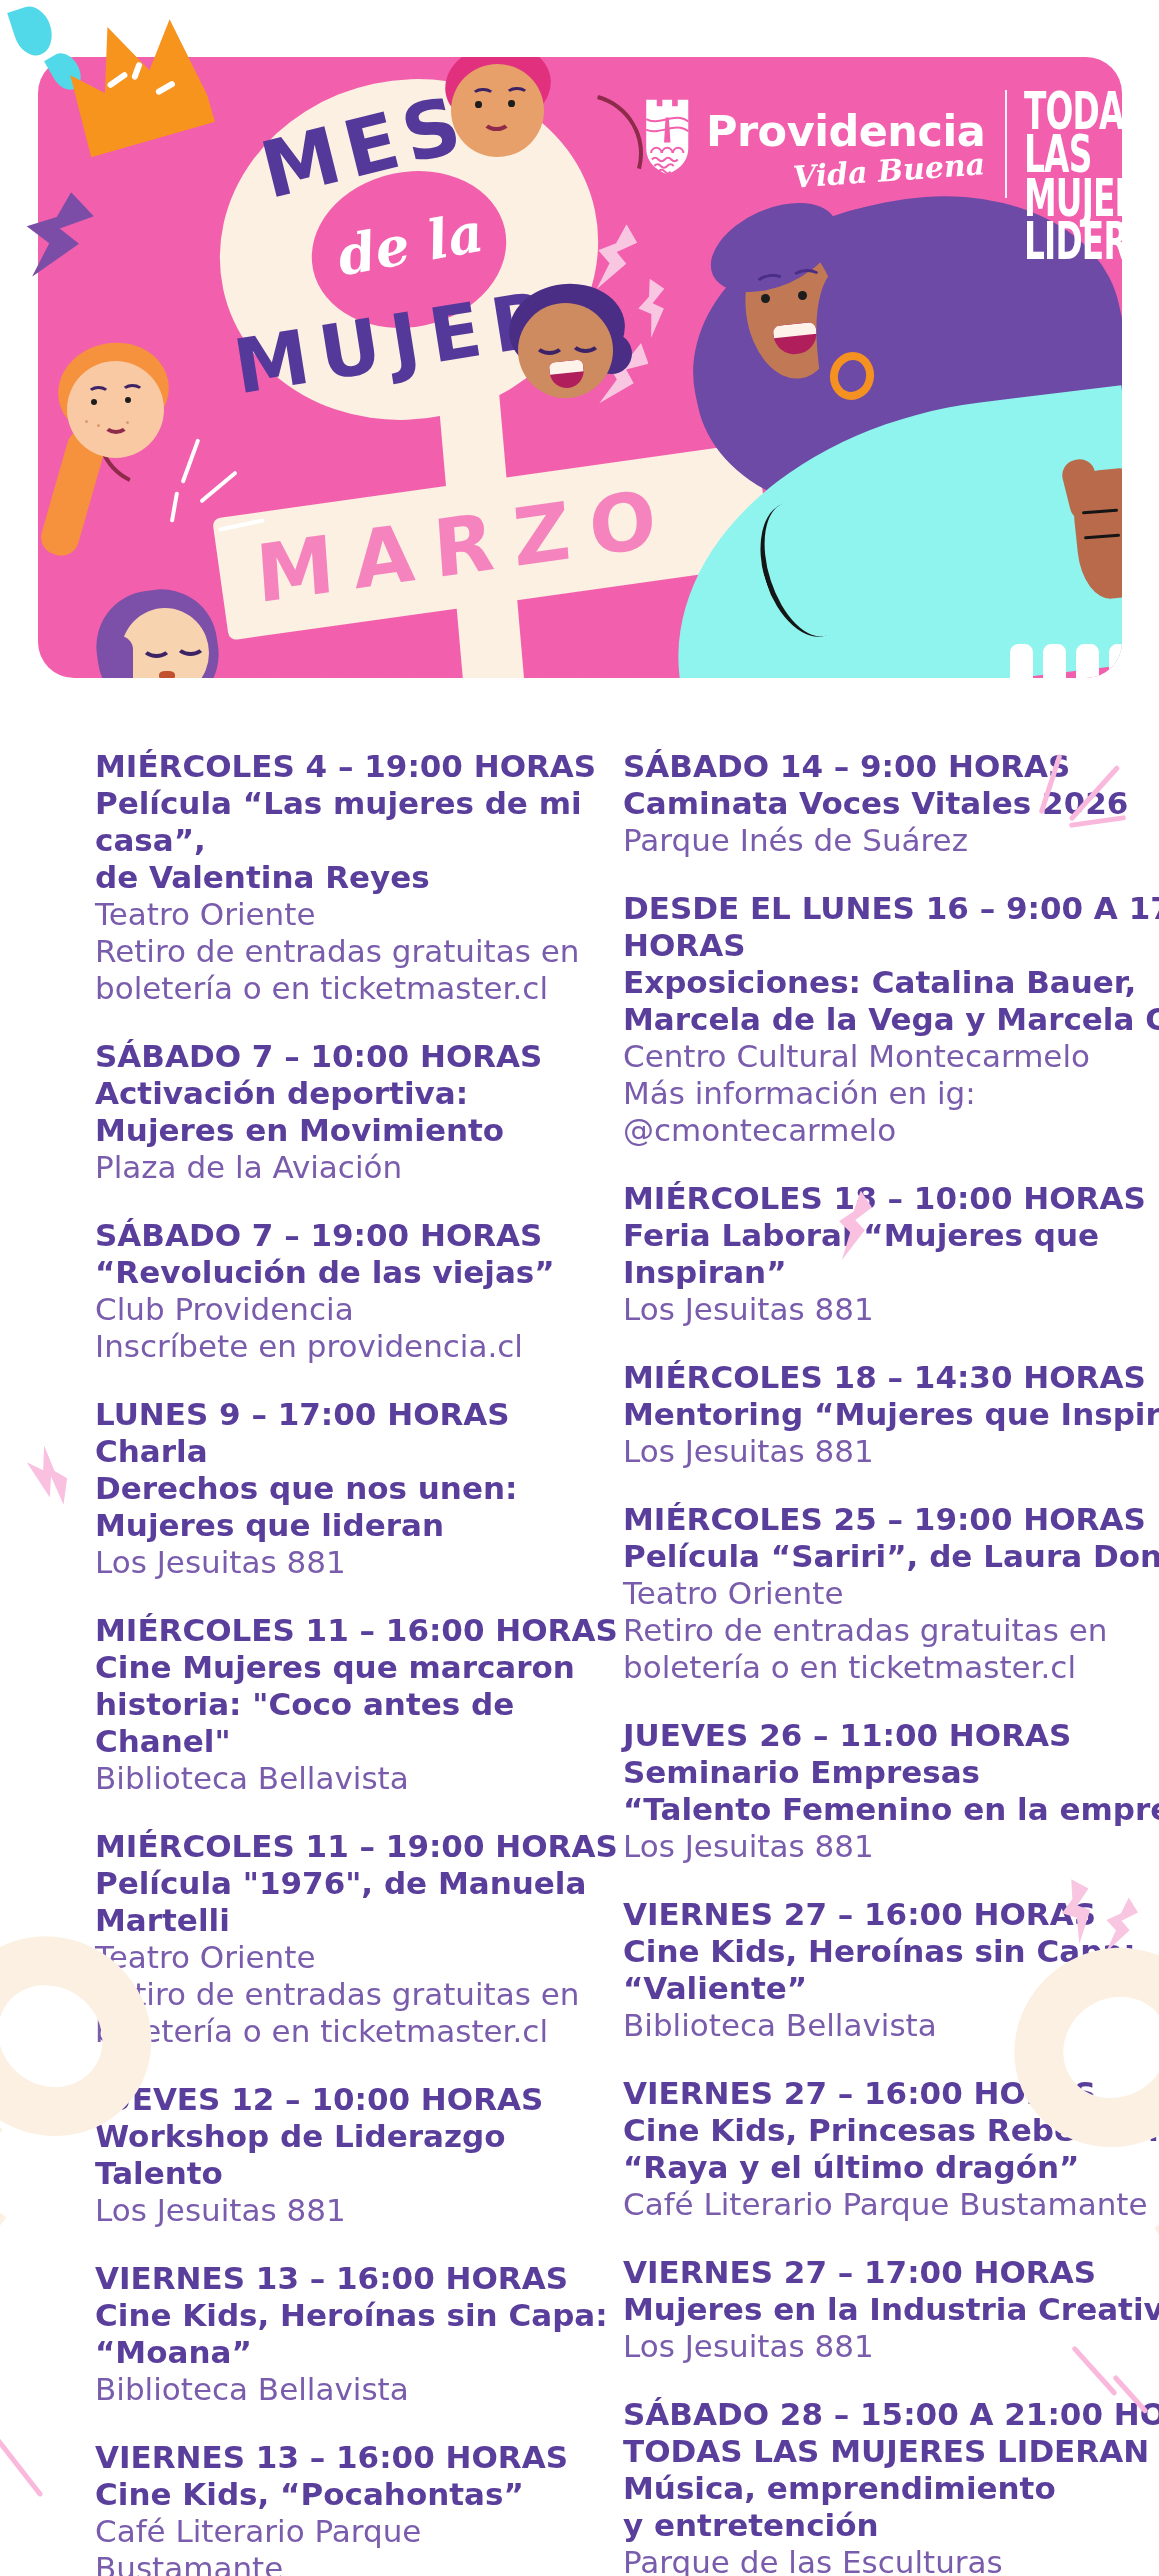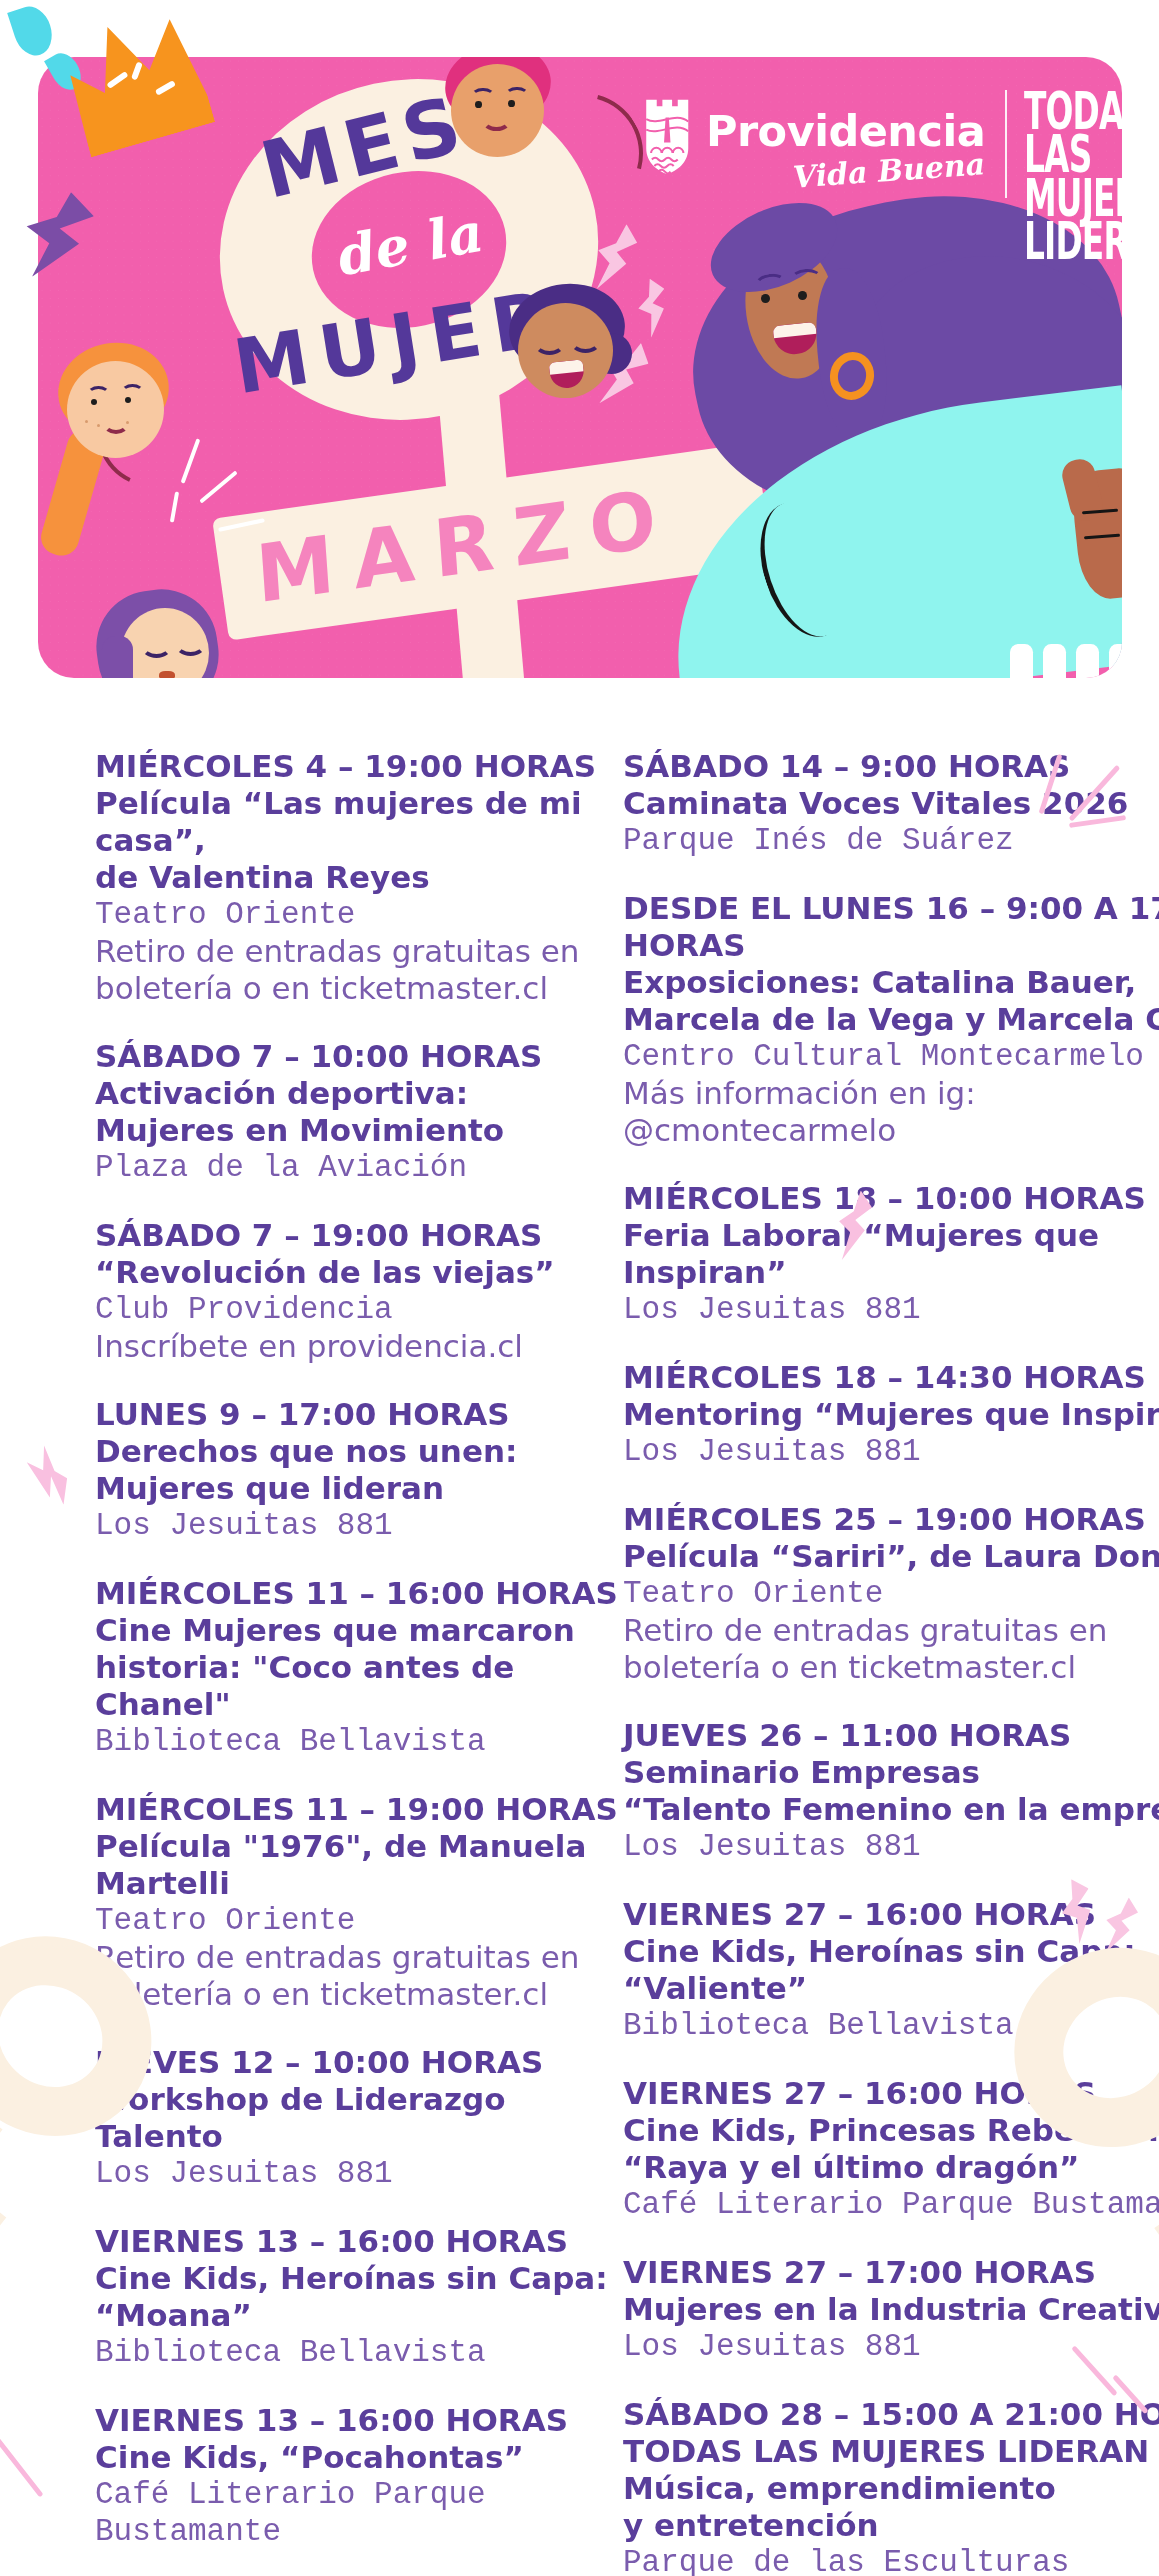--- a/index.html
+++ b/index.html
@@ -92,21 +92,21 @@
   .fsym .fstem{position:absolute;left:142px;top:201px;width:38px;height:155px;background:#FBF0E1;}
   .fsym .fbar{position:absolute;left:88px;top:268px;width:149px;height:34px;background:#FBF0E1;}
 
   
   .col{position:absolute;top:748px;}
   .col-left{left:95px;width:520px;}
   .col-right{left:623px;width:536px;}
   .event{margin-bottom:31px;}
   .line{white-space:nowrap;font-size:31px;line-height:37px;}
   .date,.title{font-weight:bold;color:#5A3E9B;}
-  .loc,.extra{font-weight:normal;color:#7A5CAD;font-family:Liberation Mono, monospace;}
+  .loc,.extra{font-weight:normal;color:#7A5CAD;}
   .note{color:#7A5CAD;}
   .col-right .event:nth-child(5){margin-top:24px;}
 </style>
 </head>
 <body>
 
 <div class="page">
 
   <div class="banner">
 
@@ -248,20 +248,21 @@
         <div class="line loc">Plaza de la Aviación</div>
       </div>
       <div class="event">
         <div class="line date">SÁBADO 7  – 19:00 HORAS</div>
         <div class="line title">“Revolución de las viejas”</div>
         <div class="line loc">Club Providencia</div>
         <div class="line note">Inscríbete en providencia.cl</div>
       </div>
       <div class="event">
         <div class="line date">LUNES 9 – 17:00 HORAS</div>
+        <div class="line title">Charla</div>
         <div class="line title">Derechos que nos unen:</div>
         <div class="line title">Mujeres que lideran</div>
         <div class="line loc">Los Jesuitas 881</div>
       </div>
       <div class="event">
         <div class="line date">MIÉRCOLES 11   – 16:00 HORAS</div>
         <div class="line title">Cine Mujeres que marcaron</div>
         <div class="line title">historia: "Coco antes de</div>
         <div class="line title">Chanel"</div>
         <div class="line loc">Biblioteca Bellavista</div>

